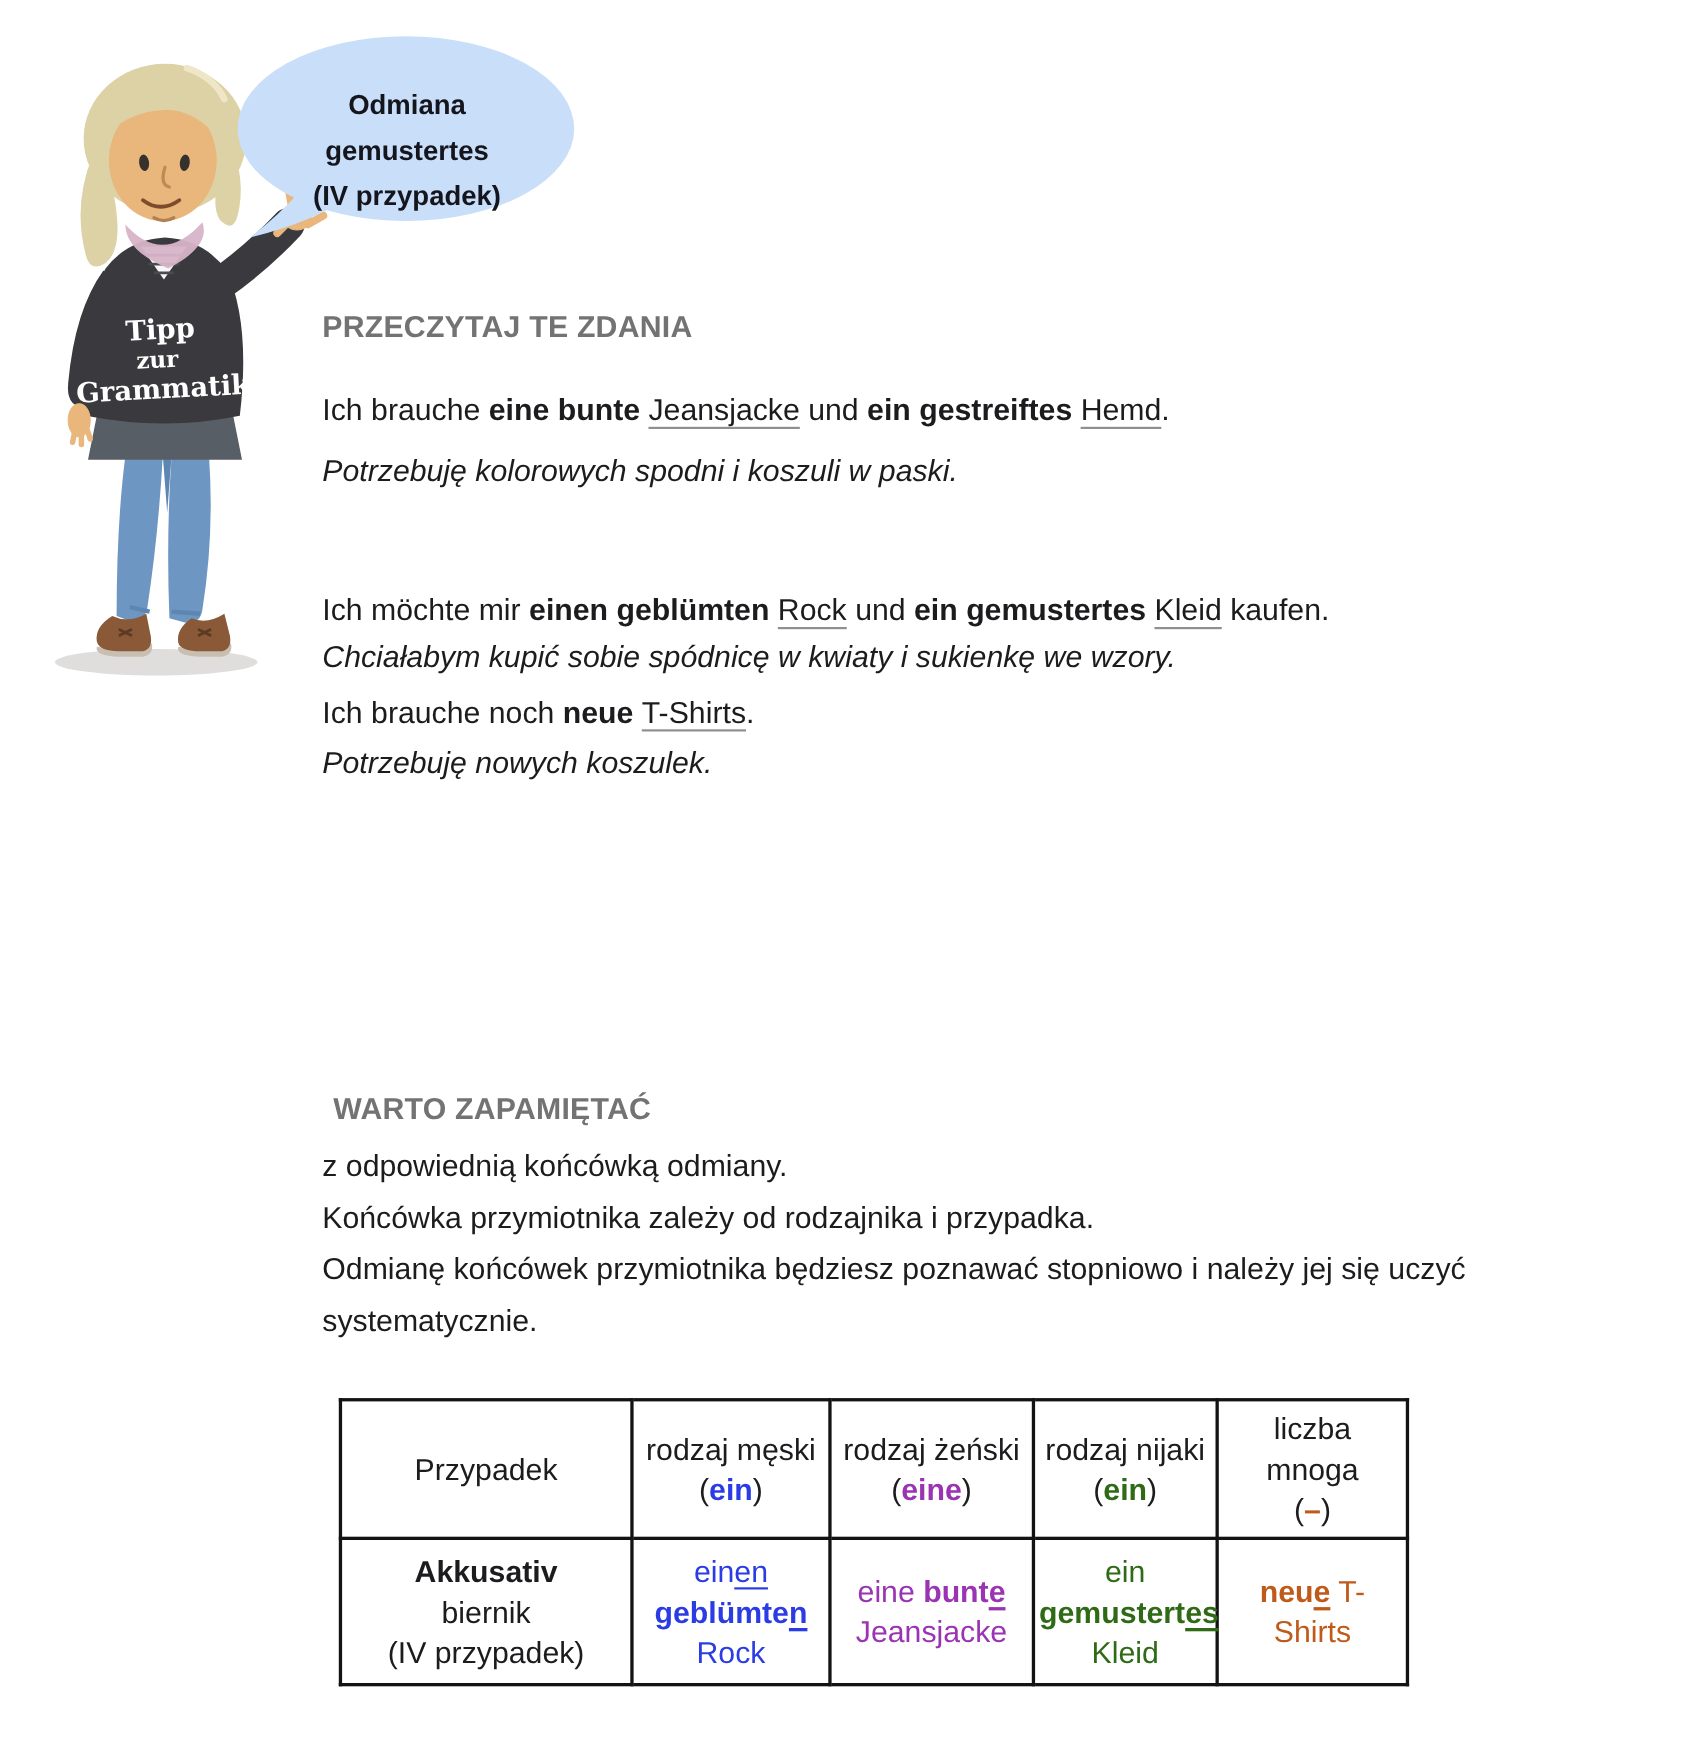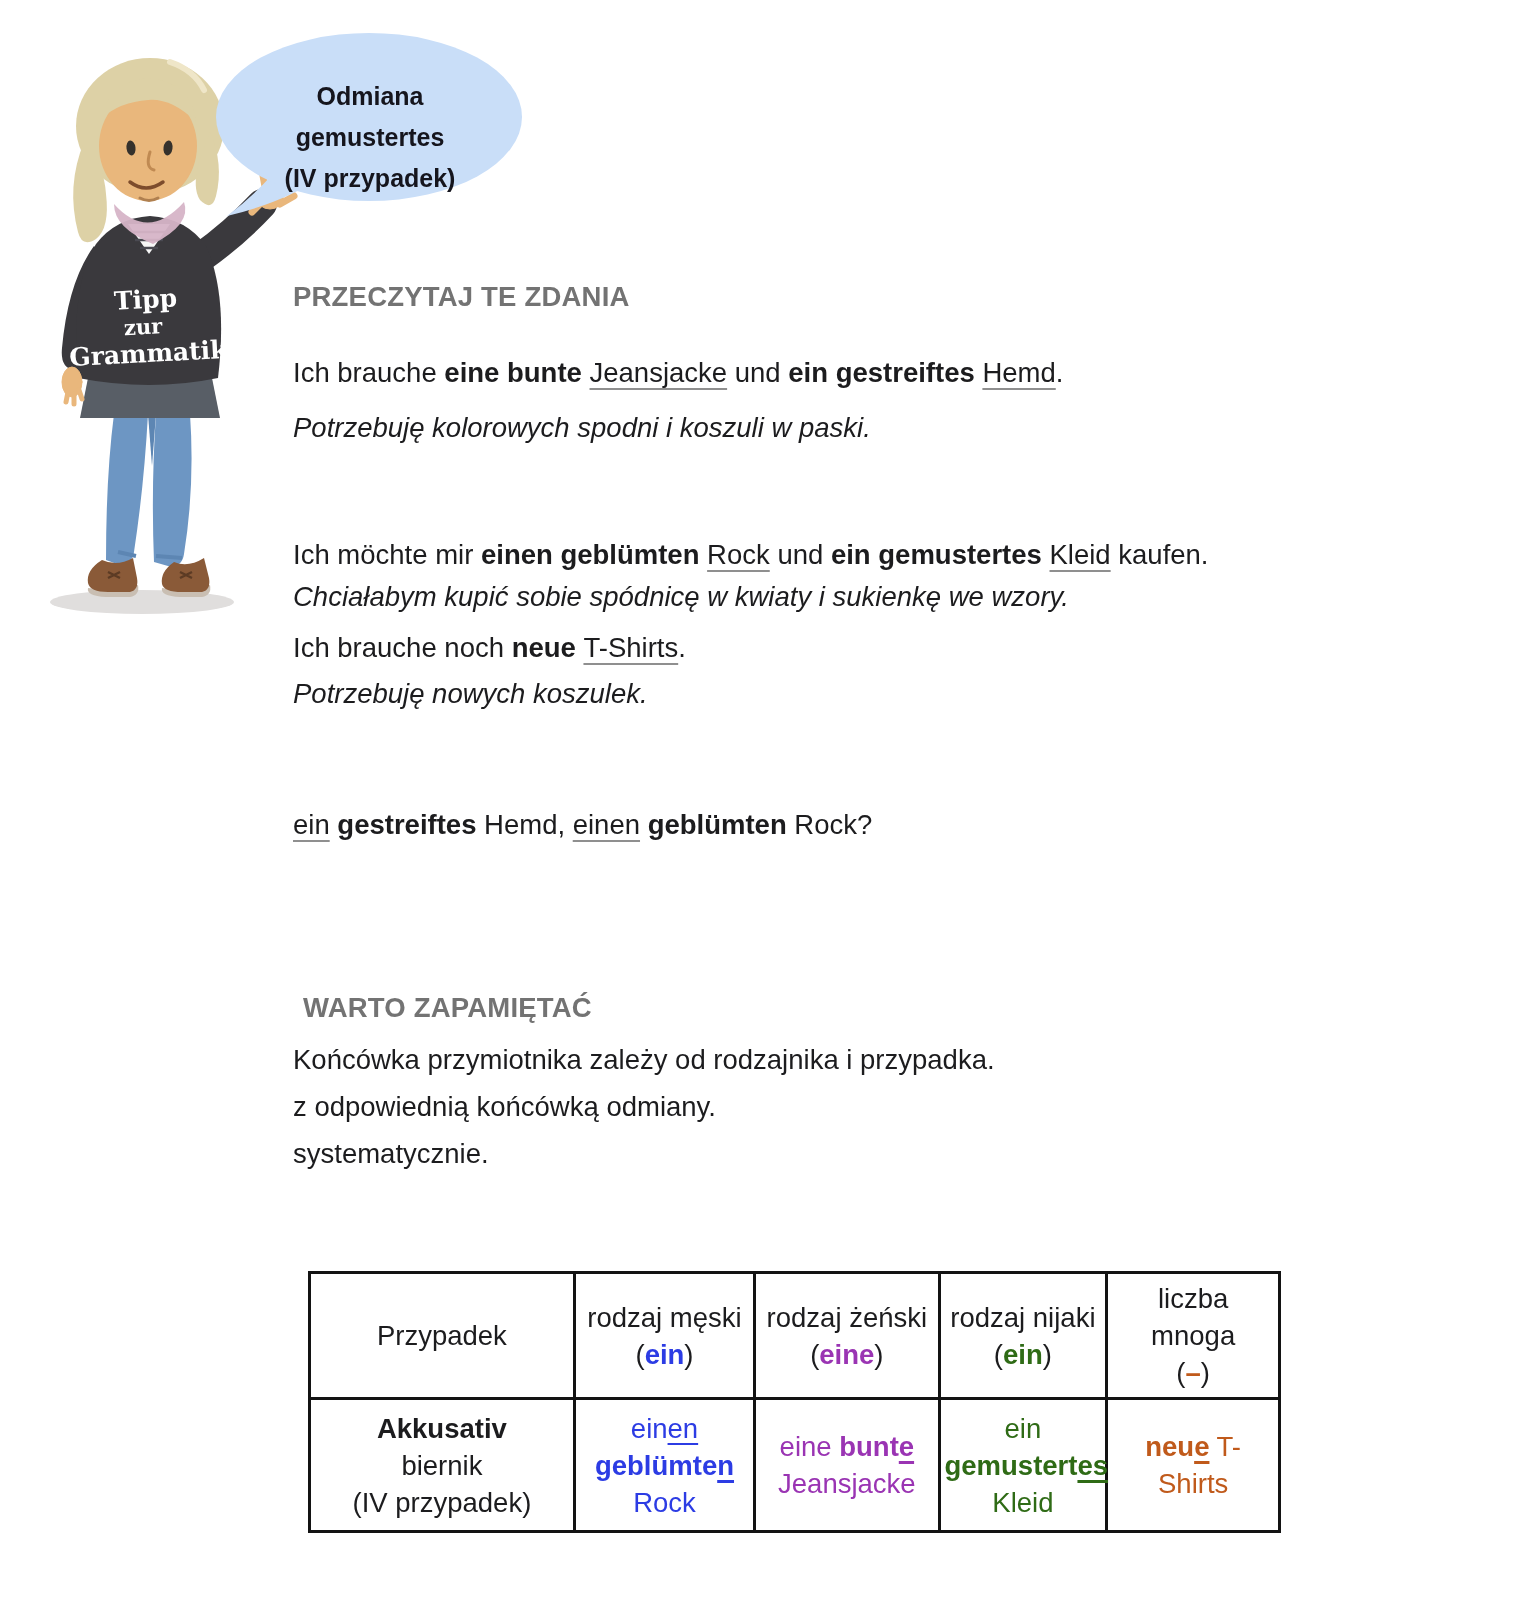--- a/index.html
+++ b/index.html
@@ -115,27 +115,27 @@
 <div class="abs sent" style="left:293px;top:356px;"><span>Ich brauche </span><span class="b">eine bunte </span><span class="u">Jeansjacke</span><span> und </span><span class="b">ein gestreiftes </span><span class="u">Hemd</span><span>.</span></div>
 <div class="abs trans" style="left:293px;top:411px;">Potrzebuję kolorowych spodni i koszuli w paski.</div>
 
 <div class="abs sent" style="left:293px;top:514px;margin-top:24px;"><span>Ich möchte mir </span><span class="b">einen geblümten </span><span class="u">Rock</span><span> und </span><span class="b">ein gemustertes </span><span class="u">Kleid</span><span> kaufen.</span></div>
 <div class="abs trans" style="left:293px;top:580px;">Chciałabym kupić sobie spódnicę w kwiaty i sukienkę we wzory.</div>
 
 <div class="abs sent" style="left:293px;top:631px;"><span>Ich brauche noch </span><span class="b">neue </span><span class="u">T-Shirts</span><span>.</span></div>
 <div class="abs trans" style="left:293px;top:677px;">Potrzebuję nowych koszulek.</div>
 
 <div class="abs sent" style="left:293px;top:799px;line-height:51px;width:1130px;">
-  <div><span class="u">ein</span><span class="b"> gestreiftes</span><span> Hemd, </span><span class="u">einen</span><span class="b"> geblümten</span><span> Rock?</span></div>
 </div>
 
 <div class="abs h-purple" style="left:303px;top:992px;">WARTO ZAPAMIĘTAĆ</div>
 <div class="abs" style="left:293px;top:1036px;line-height:47px;width:1160px;">
+  <div class="para-line">z odpowiednią końcówką odmiany.</div>
   <div class="para-line">Końcówka przymiotnika zależy od rodzajnika i przypadka.</div>
-  <div class="para-line">z odpowiednią końcówką odmiany.</div>
+  <div class="para-line">Odmianę końcówek przymiotnika będziesz poznawać stopniowo  i należy jej się uczyć</div>
   <div class="para-line">systematycznie.</div>
 </div>
 
 <table id="decl-table">
   <colgroup>
     <col style="width:27.3%">
       <col style="width:18.6%">
       <col style="width:19%">
       <col style="width:17.3%">
       <col style="width:17.8%">

